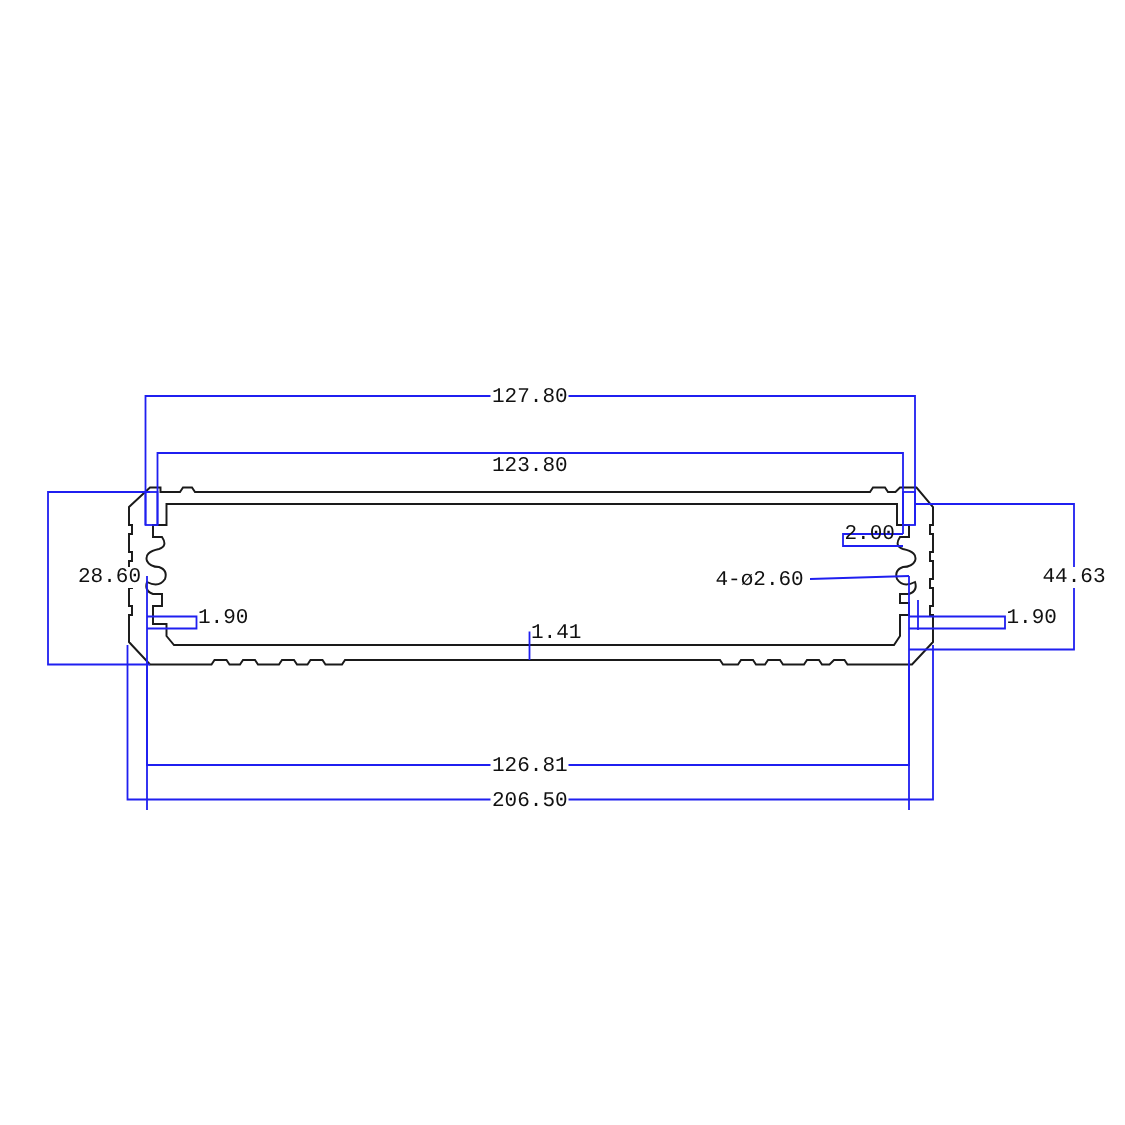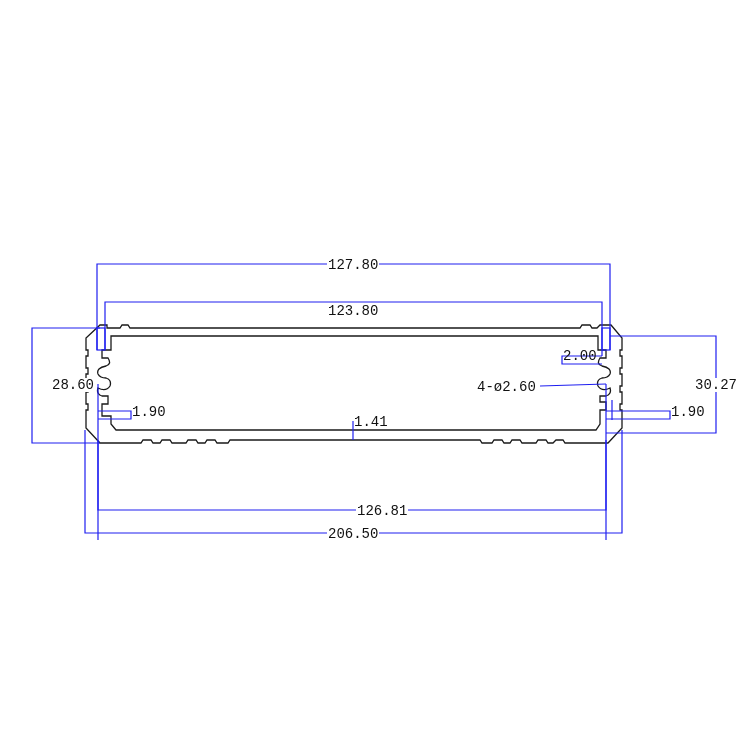--- a/index.html
+++ b/index.html
@@ -81,20 +81,20 @@
 
     <polyline class="dim" points="98,440 98,510 606,510 606,440"></polyline>
 
     <polyline class="dim" points="85,430 85,533 622,533 622,430"></polyline>
   </g>
 </svg>
 
 <span class="label" style="left:327px; top:258px;">127.80</span>
 <span class="label" style="left:327px; top:304px;">123.80</span>
 <span class="label" style="left:8px; top:378px;margin-left:43px;">28.60</span>
-<span class="label" style="left:694px; top:378px;">30.27</span>
+<span class="label" style="left:694px; top:378px;">44.63</span>
 <span class="label nobg" style="left:562px; top:349px;">2.00</span>
 <span class="label" style="left:476px; top:380px;">4-ø2.60</span>
 <span class="label nobg" style="left:131px; top:405px;">1.90</span>
 <span class="label nobg" style="left:670px; top:405px;">1.90</span>
 <span class="label nobg" style="left:353px; top:415px;">1.41</span>
-<span class="label" style="left:327px; top:504px;margin-left:29px;">126.81</span>
+<span class="label" style="left:327px; top:504px;">126.81</span>
 <span class="label" style="left:327px; top:527px;">206.50</span>
 
 </body></html>

